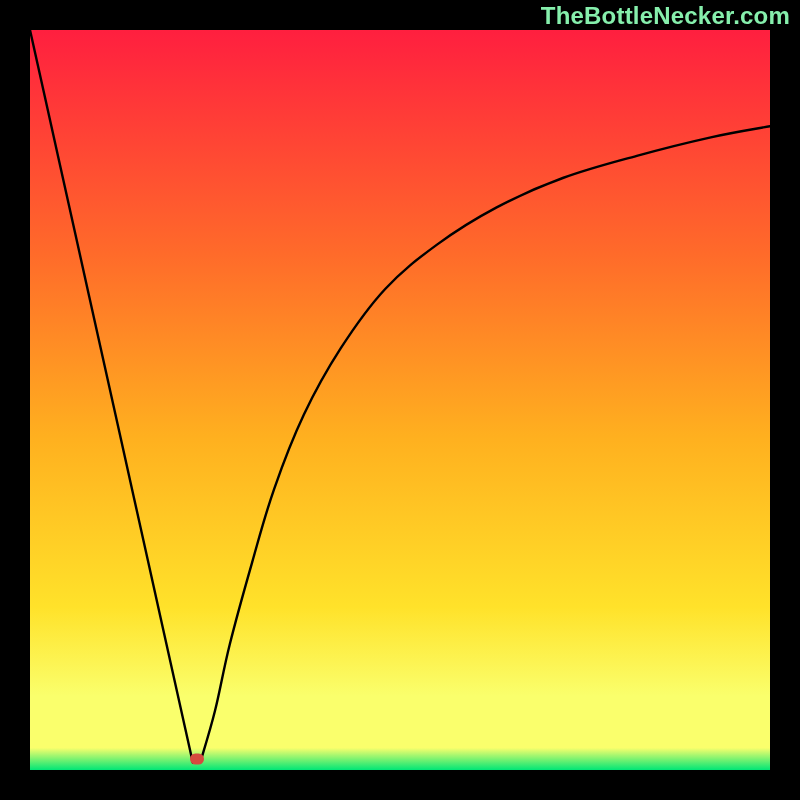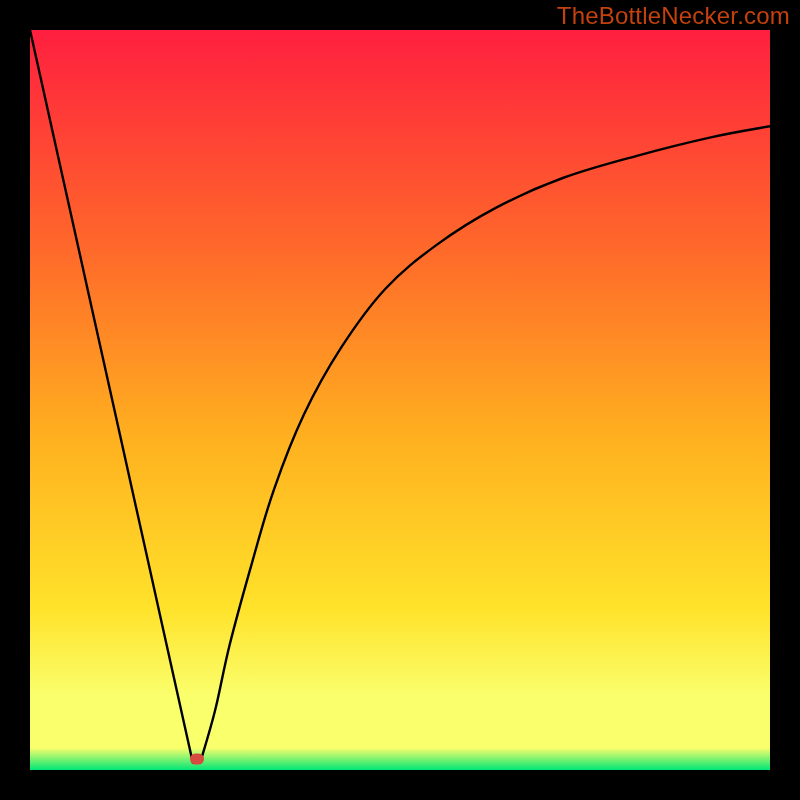--- a/index.html
+++ b/index.html
@@ -14,23 +14,23 @@
   .frame {
     position: relative;
     width: 800px;
     height: 800px;
     background: #000;
   }
   .watermark {
     position: absolute;
     top: 2px;
     right: 10px;
-    color: #c2410c;
+    color: #86efac;
     font-size: 24px;
-    font-weight: 400;
+    font-weight: 700;
     z-index: 10;
     letter-spacing: 0.2px;
   }
   .plot {
     position: absolute;
     left: 30px;
     top: 30px;
     width: 740px;
     height: 740px;
   }

